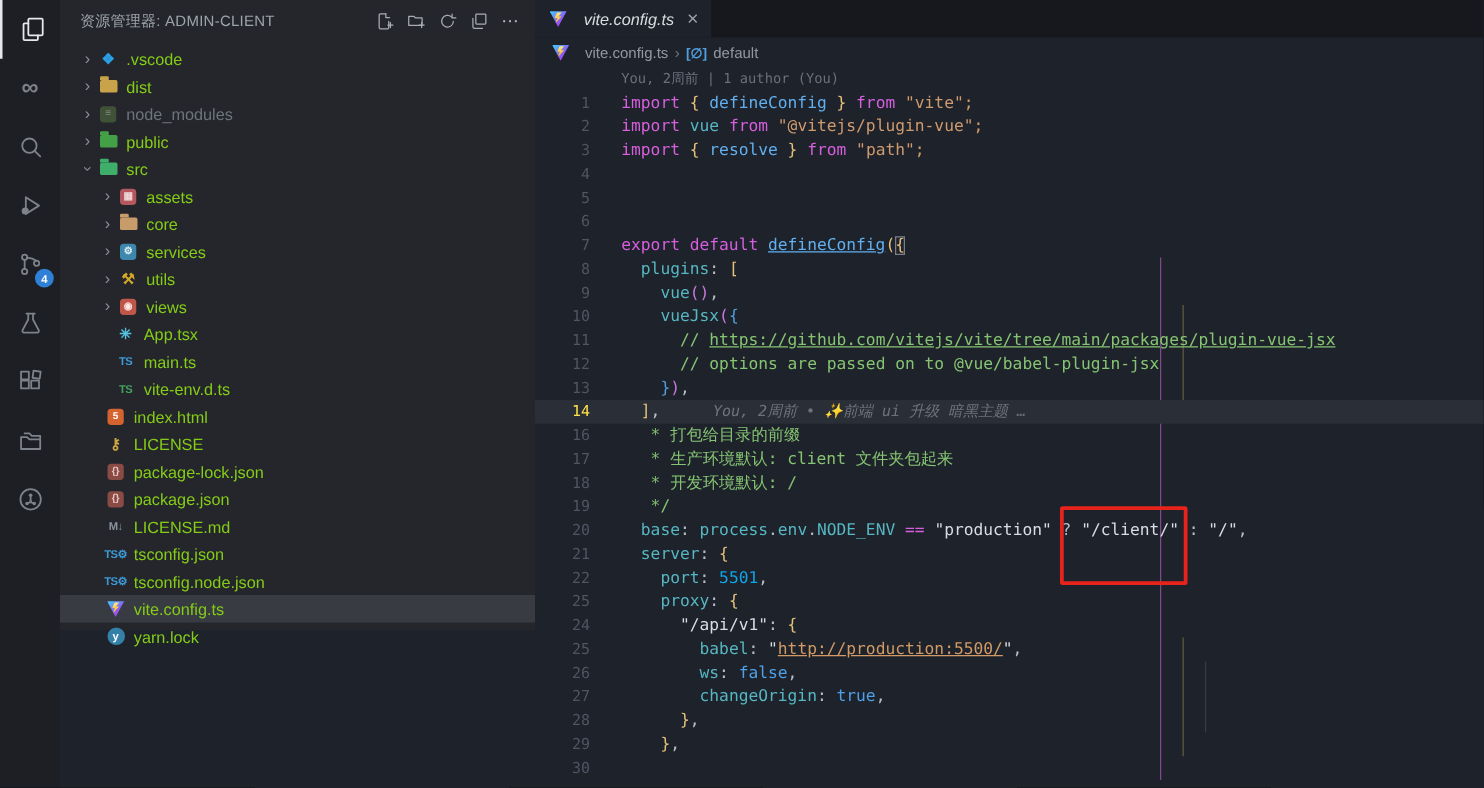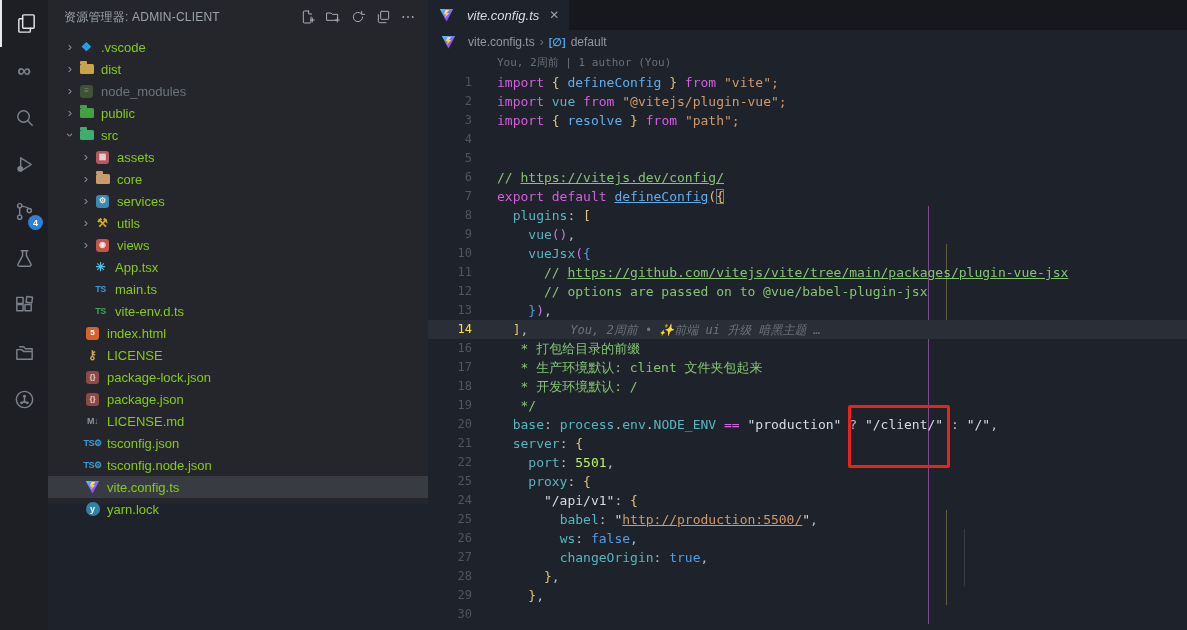--- a/index.html
+++ b/index.html
@@ -56,21 +56,21 @@
   .cl.hl{background:#2a2e37;}
   .ln{width:44px;flex:none;text-align:right;font-size:12px;color:#4e5563;}
   .cl.hl .ln{color:#fde047;}
   .lc{padding-left:25px;white-space:pre;font-size:13px;}
   .blame{color:#6d737c;font-style:italic;font-size:12px;margin-left:42px;}
   .tk-k{color:#d55fde;} .tk-o{color:#d55fde;}
   .tk-f{color:#61afef;} .tk-fd{color:#61afef;text-decoration:underline;}
   .tk-i{color:#56b6c2;}
   .tk-s{color:#cf9a6e;} .tk-s2{color:#d8dce4;}
   .tk-lk{color:#d19a66;text-decoration:underline;cursor:pointer;}
-  .tk-n{color:#bef264;} .tk-sc{color:#d19a66;}
+  .tk-n{color:#0ea5e9;} .tk-sc{color:#d19a66;}
   .tk-b{color:#4fa0e8;}
   .tk-c{color:#85c472;} .tk-cl{color:#85c472;text-decoration:underline;cursor:pointer;}
   .tk-b1{color:#e5c07b;} .tk-b2{color:#c678dd;} .tk-b3{color:#519fdf;}
   .tk-bx{color:#e5c07b;outline:1px solid #7a8089;outline-offset:-1px;}
   .tk-p{color:#b9bfc9;} .tk-t{color:#c8cdd5;}
   #red-box{position:absolute;left:420px;top:351px;width:96px;height:57px;border:3px solid #e7231c;border-radius:2px;z-index:6;}
 </style>
 </head>
 <body>
 
@@ -385,21 +385,20 @@
           </div>
           <div class="cl">
             <span class="ln">4</span>
           </div>
           <div class="cl">
             <span class="ln">5</span>
             <span class="lc"></span>
           </div>
           <div class="cl">
             <span class="ln">6</span>
-            <span class="lc"><span class="tk-c">// </span><span class="tk-cl">https://vitejs.dev/config/</span></span>
           </div>
           <div class="cl">
             <span class="ln">7</span>
             <span class="lc"><span class="tk-k">export default </span><span class="tk-fd">defineConfig</span><span class="tk-b1">(</span><span class="tk-bx">{</span></span>
           </div>
           <div class="cl">
             <span class="ln">8</span>
             <span class="lc"><span class="tk-t">  </span><span class="tk-i">plugins</span><span class="tk-p">: </span><span class="tk-b1">[</span></span>
           </div>
           <div class="cl">

